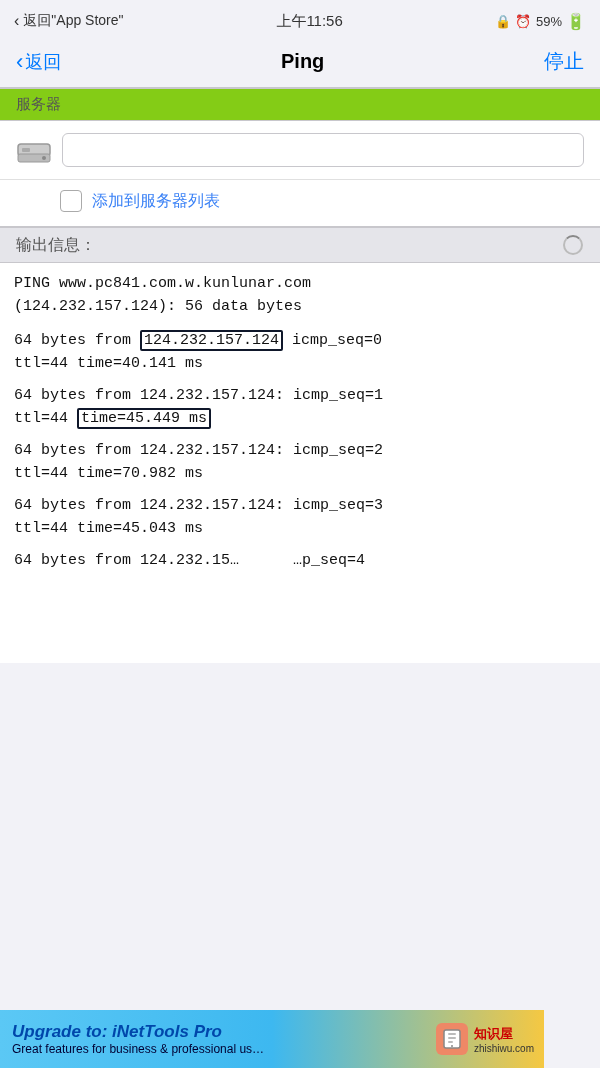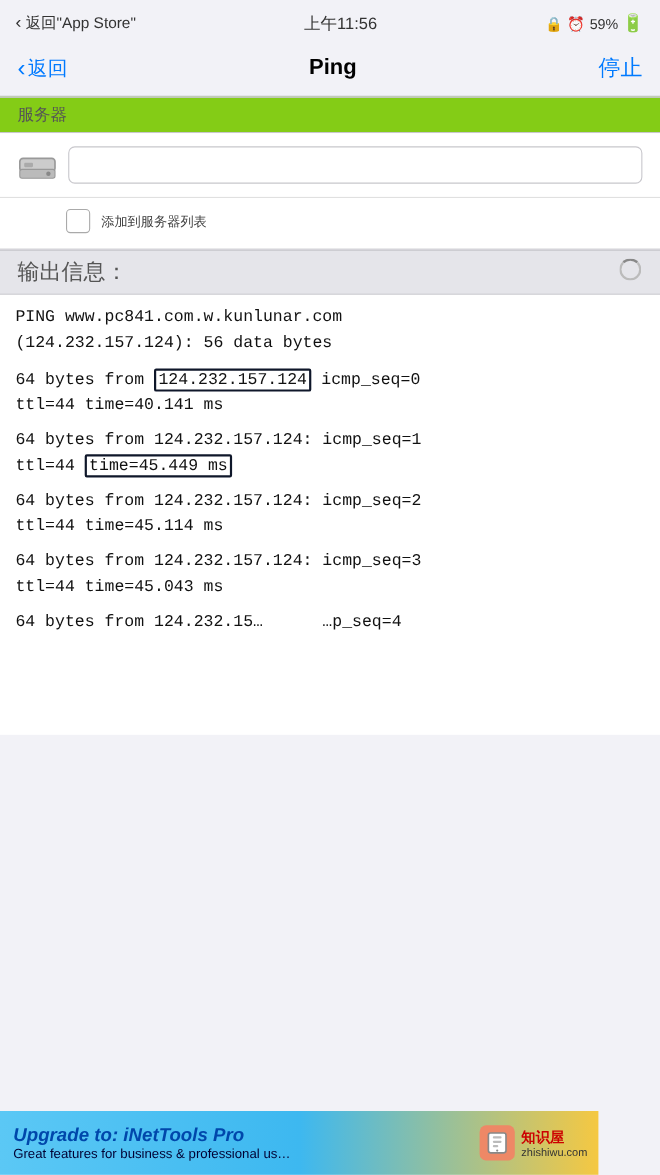--- a/index.html
+++ b/index.html
@@ -131,37 +131,37 @@
       border-bottom: 1px solid #c8c7cc;
     }
     .checkbox-box {
       width: 22px;
       height: 22px;
       border: 1.5px solid #aaa;
       border-radius: 4px;
       background: #fff;
     }
     .checkbox-label {
-      font-size: 12px;
-      color: #404040;
+      font-size: 16px;
+      color: #3b82f6;
       text-align: center;
     }
 
     
     .output-header {
       background: #e5e5ea;
       padding: 6px 16px;
-      font-size: 20px;
+      font-size: 16px;
       color: #555;
       font-weight: 500;
       border-bottom: 1px solid #c8c7cc;
       border-top: 1px solid #c8c7cc;
       display: flex;
       justify-content: space-between;
-      align-items: flex-start;
+      align-items: flex-end;
     }
     .spinner {
       width: 22px;
       height: 22px;
       display: flex;
       align-items: center;
       justify-content: center;
     }
     .spinner-circle {
       width: 20px;
@@ -315,21 +315,21 @@
     <span class="ping-line">ttl=44 time=40.141 ms</span>
   </div>
 
   <div class="ping-result">
     <span class="ping-line">64 bytes from 124.232.157.124: icmp_seq=1</span>
     <span class="ping-line">ttl=44 <span class="highlight-box">time=45.449 ms</span></span>
   </div>
 
   <div class="ping-result">
     <span class="ping-line">64 bytes from 124.232.157.124: icmp_seq=2</span>
-    <span class="ping-line">ttl=44 time=45.114 ms</span>
+    <span class="ping-line">ttl=44 time=70.982 ms</span>
   </div>
 
   <div class="ping-result">
     <span class="ping-line">64 bytes from 124.232.157.124: icmp_seq=3</span>
     <span class="ping-line">ttl=44 time=45.043 ms</span>
   </div>
 
   <div class="ping-result">
     <span class="ping-line">64 bytes from 124.232.15…&nbsp;&nbsp;&nbsp;&nbsp;&nbsp;&nbsp;…p_seq=4</span>
   </div>

